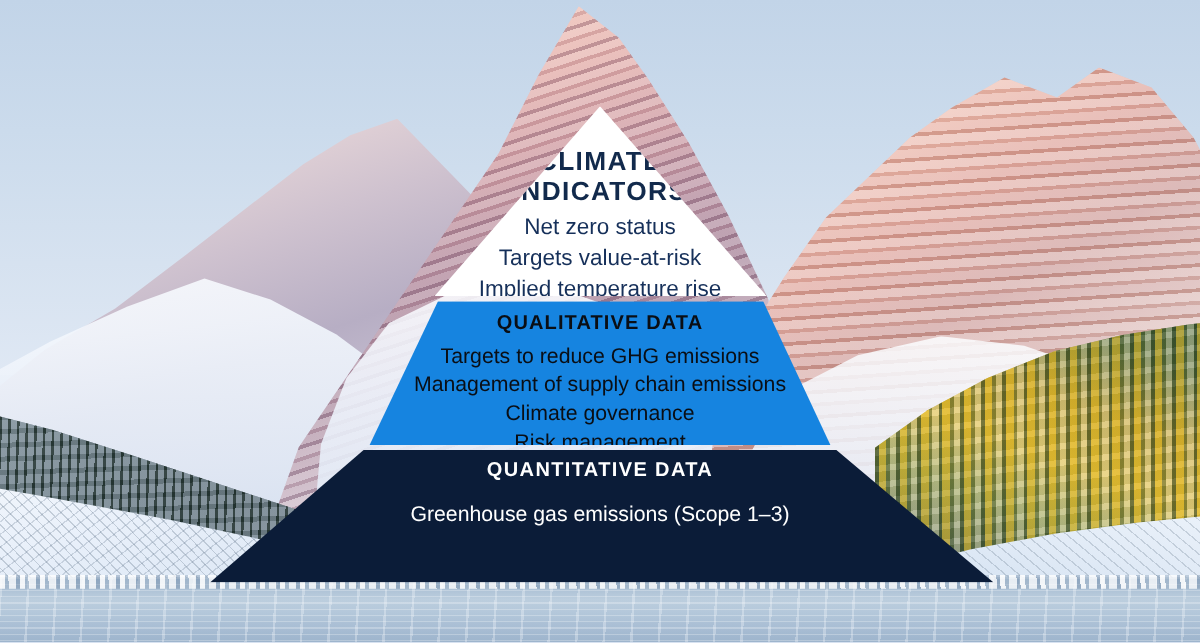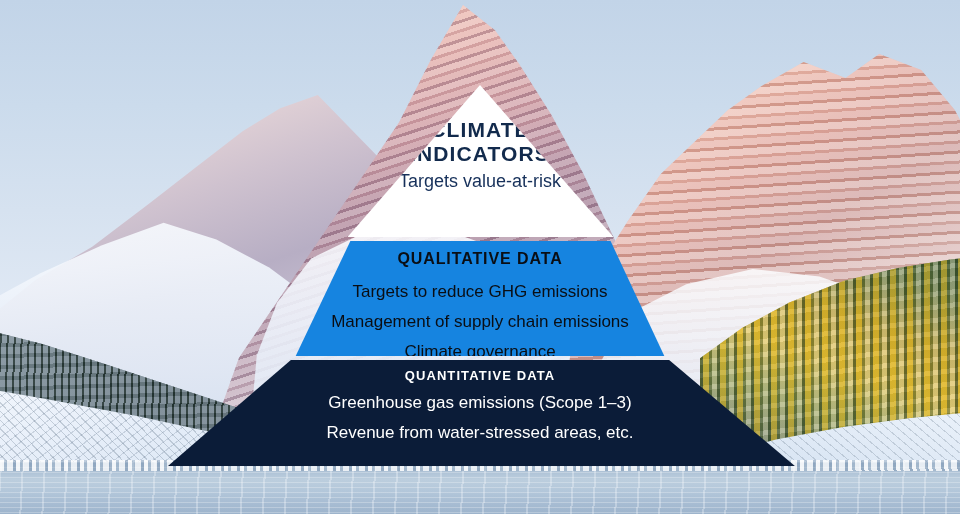--- a/index.html
+++ b/index.html
@@ -284,33 +284,33 @@
 
   .tier-mid .tier-title {
     font-size: 16px;
     color: #0A0E14;
     letter-spacing: .9px;
     margin-bottom: 3px;
   }
   .tier-mid .tier-line {
     font-size: 17px;
     color: #0A0E14;
-    margin-top: 9px;
+    margin-top: 2px;
   }
 
   .tier-bot .tier-title {
-    font-size: 13px;
+    font-size: 16px;
     color: #ffffff;
     letter-spacing: 1.1px;
-    margin-bottom: 0;
+    margin-bottom: 12px;
   }
   .tier-bot .tier-line {
     font-size: 17px;
     color: #ffffff;
-    margin-top: 9px;
+    margin-top: 2px;
   }
 </style>
 </head>
 <body>
 
 <div id="stage">
 
   <div class="photo">
     <div class="sky"></div>
 
@@ -341,31 +341,32 @@
     <div class="lake-foam"></div>
   </div>
 
   <div class="pyramid">
 
     <div class="tier tier-top">
       <div class="tier-title">
         <div>CLIMATE</div>
         <div>INDICATORS</div>
       </div>
+      <div class="tier-line">Net zero status</div>
       <div class="tier-line">Targets value-at-risk</div>
+      <div class="tier-line">Implied temperature rise</div>
     </div>
 
     <div class="tier tier-mid">
       <div class="tier-title">QUALITATIVE DATA</div>
       <div class="tier-line">Targets to reduce GHG emissions</div>
       <div class="tier-line">Management of supply chain emissions</div>
       <div class="tier-line">Climate governance</div>
       <div class="tier-line">Risk management</div>
     </div>
 
     <div class="tier tier-bot">
       <div class="tier-title">QUANTITATIVE DATA</div>
       <div class="tier-line">Greenhouse gas emissions (Scope 1–3)</div>
-      <div class="tier-line">Revenue from water-stressed areas, etc.</div>
     </div>
 
   </div>
 </div>
 
 </body></html>

